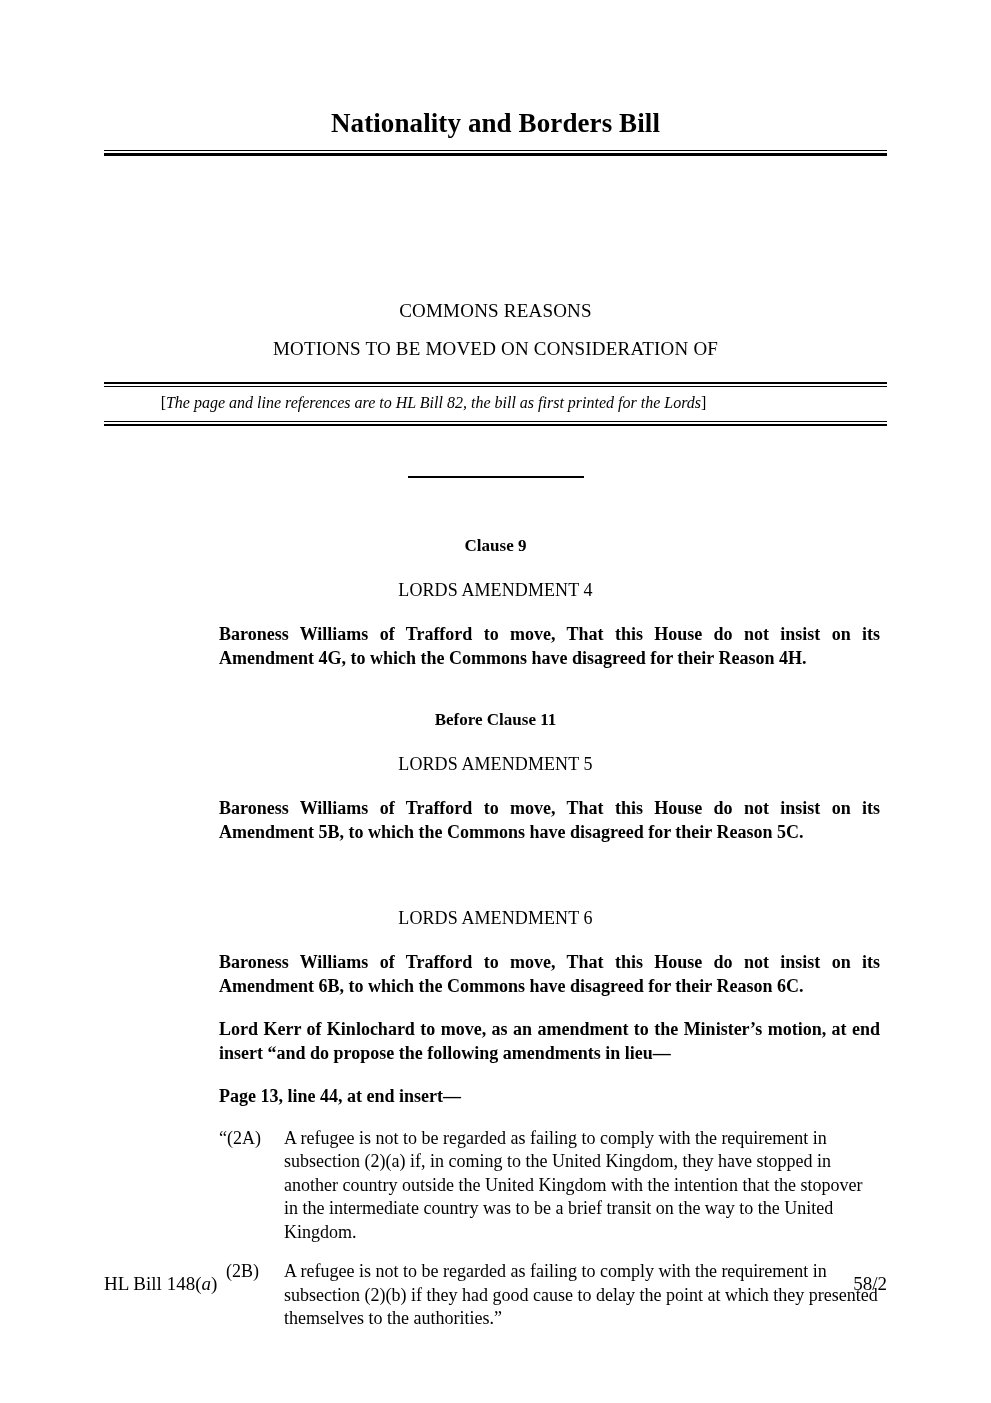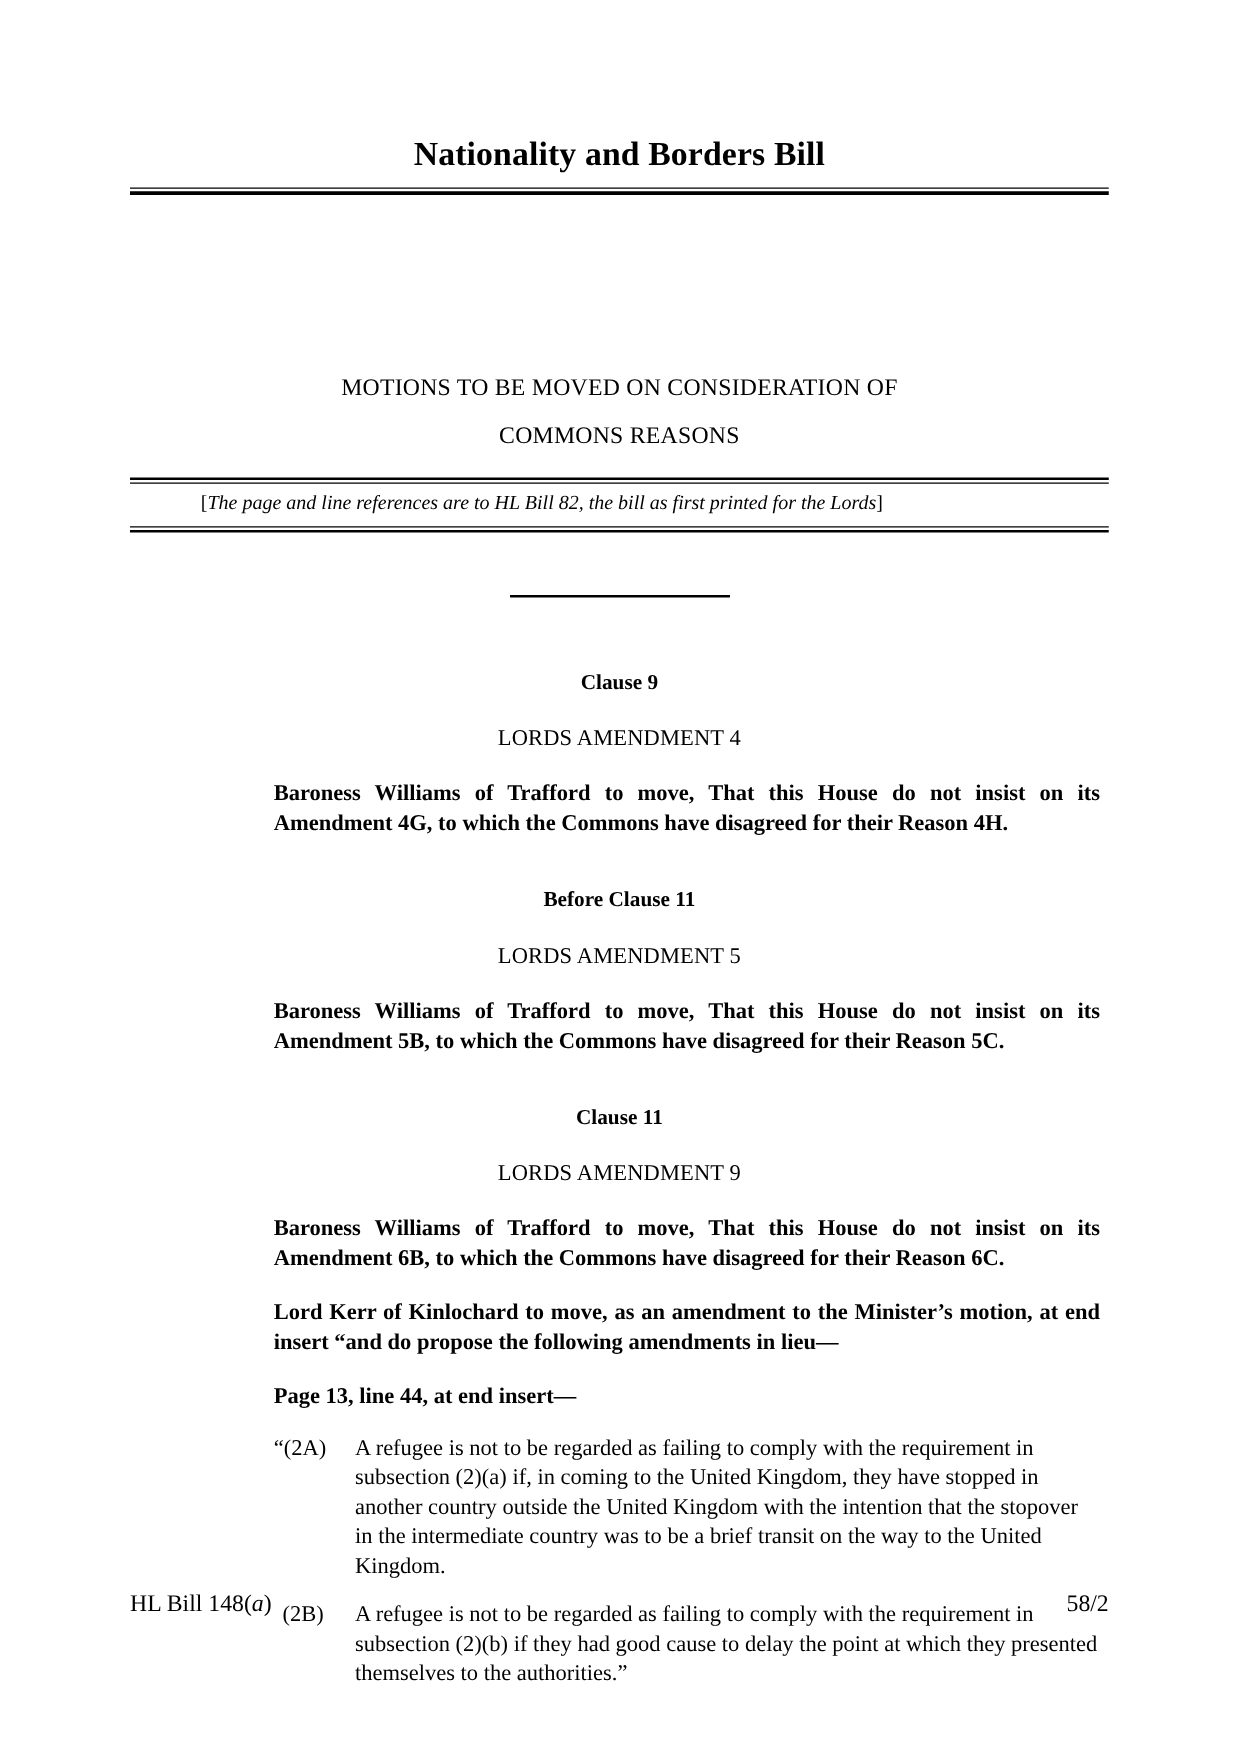--- a/index.html
+++ b/index.html
@@ -233,22 +233,22 @@
 
   <div class="doc-title">Nationality and Borders Bill</div>
 
   <div class="rule-double-top">
     <div class="thin"></div>
     <div class="gap"></div>
     <div class="thick"></div>
   </div>
 
   <div class="motions-heading">
+    <span class="line">COMMONS REASONS</span>
     <span class="line">MOTIONS TO BE MOVED ON CONSIDERATION OF</span>
-    <span class="line">COMMONS REASONS</span>
   </div>
 
   <div class="note-rule-top">
     <div class="thick"></div>
     <div class="gap"></div>
     <div class="thin"></div>
   </div>
 
   <div class="note-text">
     <span class="bracket">[</span><span class="inner">The page and line references are to HL Bill 82, the bill as first printed for the Lords</span><span class="bracket">]</span>
@@ -278,23 +278,22 @@
       <div class="clause-head">Before Clause 11</div>
       <div class="sp-24"></div>
       <div class="amendment-head">LORDS AMENDMENT 5</div>
       <div class="sp-22"></div>
       <p class="motion-para">Baroness Williams of Trafford to move, That this House do not insist on its Amendment 5B, to which the Commons have disagreed for their Reason 5C.</p>
     </div>
 
     <div class="sp-40"></div>
 
     <div class="section">
-      <div class="clause-head">Clause 11</div>
       <div class="sp-24"></div>
-      <div class="amendment-head">LORDS AMENDMENT 9</div>
+      <div class="amendment-head">LORDS AMENDMENT 6</div>
       <div class="sp-22"></div>
       <p class="motion-para">Baroness Williams of Trafford to move, That this House do not insist on its Amendment 6B, to which the Commons have disagreed for their Reason 6C.</p>
       <div class="sp-20"></div>
       <p class="motion-para">Lord Kerr of Kinlochard to move, as an amendment to the Minister’s motion, at end insert “and do propose the following amendments in lieu—</p>
       <div class="sp-20"></div>
       <p class="plain-para">Page 13, line 44, at end insert—</p>
       <div class="sp-18"></div>
 
       <div class="subpara quoted">
         <span class="marker">“(2A)</span>

